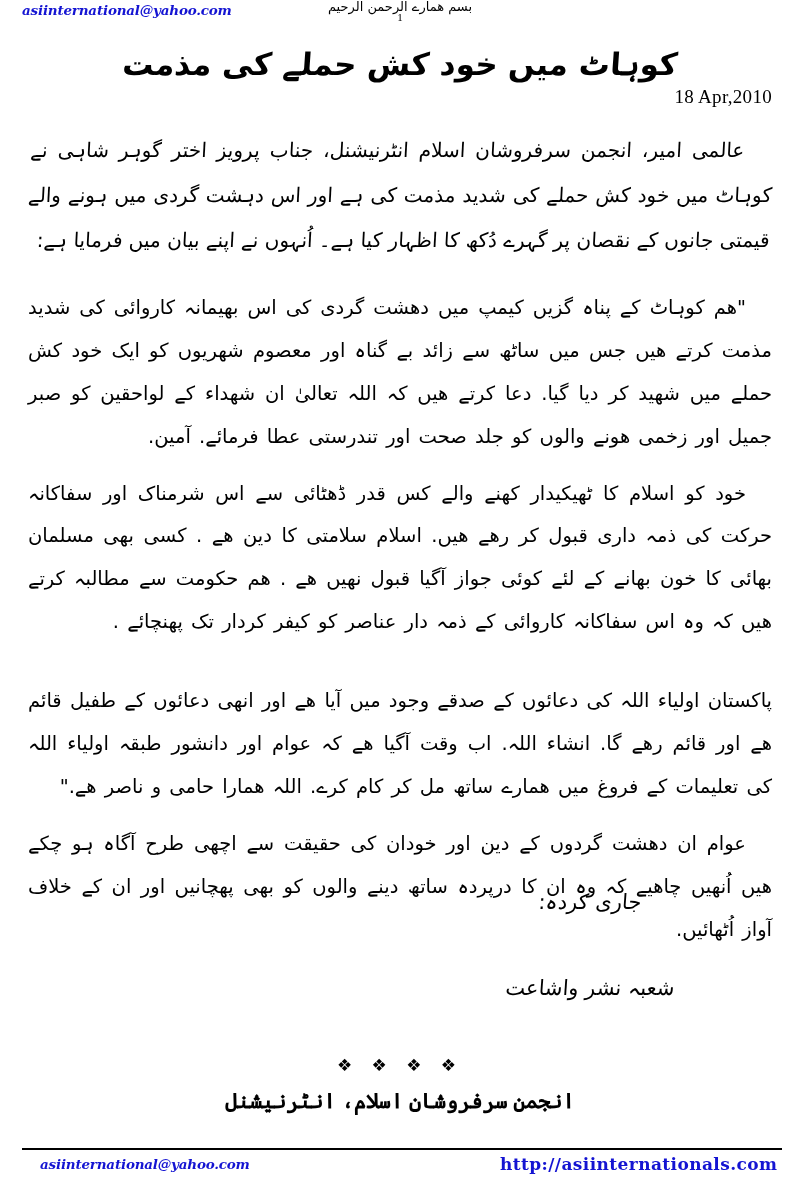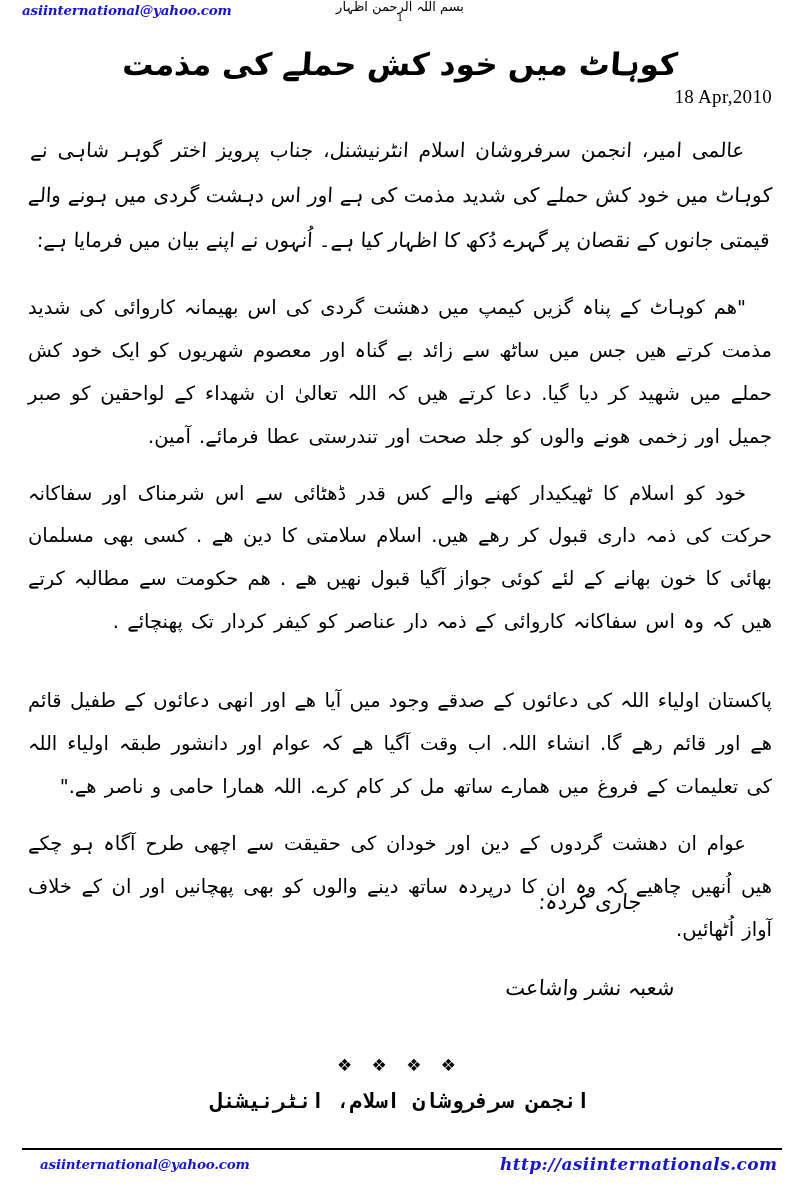--- a/index.html
+++ b/index.html
@@ -157,21 +157,21 @@
     line-height: 1;
     color: #000;
   }
   .org-name {
     position: absolute;
     left: 0;
     top: 1089px;
     width: 800px;
     text-align: center;
     direction: rtl;
-    font-family: Liberation Mono, monospace;
+    font-family: Liberation Sans, sans-serif;
     font-size: 21px;
     font-weight: bold;
     letter-spacing: 0.4px;
   }
 
   
   .footer-rule {
     position: absolute;
     left: 22px;
     top: 1148px;
@@ -196,37 +196,36 @@
     font-size: 13.5px;
     letter-spacing: -0.2px;
     color: #1414d2;
     white-space: nowrap;
   }
   .footer-url {
     position: absolute;
     left: 478px;
     top: -2px;
     font-family: "DejaVu Serif", serif;
-    font-style: italic;
     font-weight: bold;
     font-size: 17px;
     letter-spacing: 0.4px;
     color: #1414d2;
     white-space: nowrap;
   }
 </style>
 </head>
 <body>
 
 <div class="page">
 
   <div class="hdr-email">asiinternational@yahoo.com</div>
 
   <div class="bismillah">
-    <span>بسم اللہ الرحمن اظہار</span>
+    <span>بسم ھمارے الرحمن الرحیم</span>
     <span class="num">1</span>
   </div>
 
   <div class="hdr-date">18 Apr,2010</div>
 
   <div class="doc-title">کوہاٹ میں خود کش حملے کی مذمت</div>
 
   <div class="content">
 
     <p class="para para-narrative">عالمی امیر، انجمن سرفروشان اسلام انٹرنیشنل، جناب پرویز اختر گوہر شاہی نے کوہاٹ میں خود کش حملے کی شدید مذمت کی ہے اور اس دہشت گردی میں ہونے والے قیمتی جانوں کے نقصان پر گہرے دُکھ کا اظہار کیا ہے۔ اُنہوں نے اپنے بیان میں فرمایا ہے:</p>

